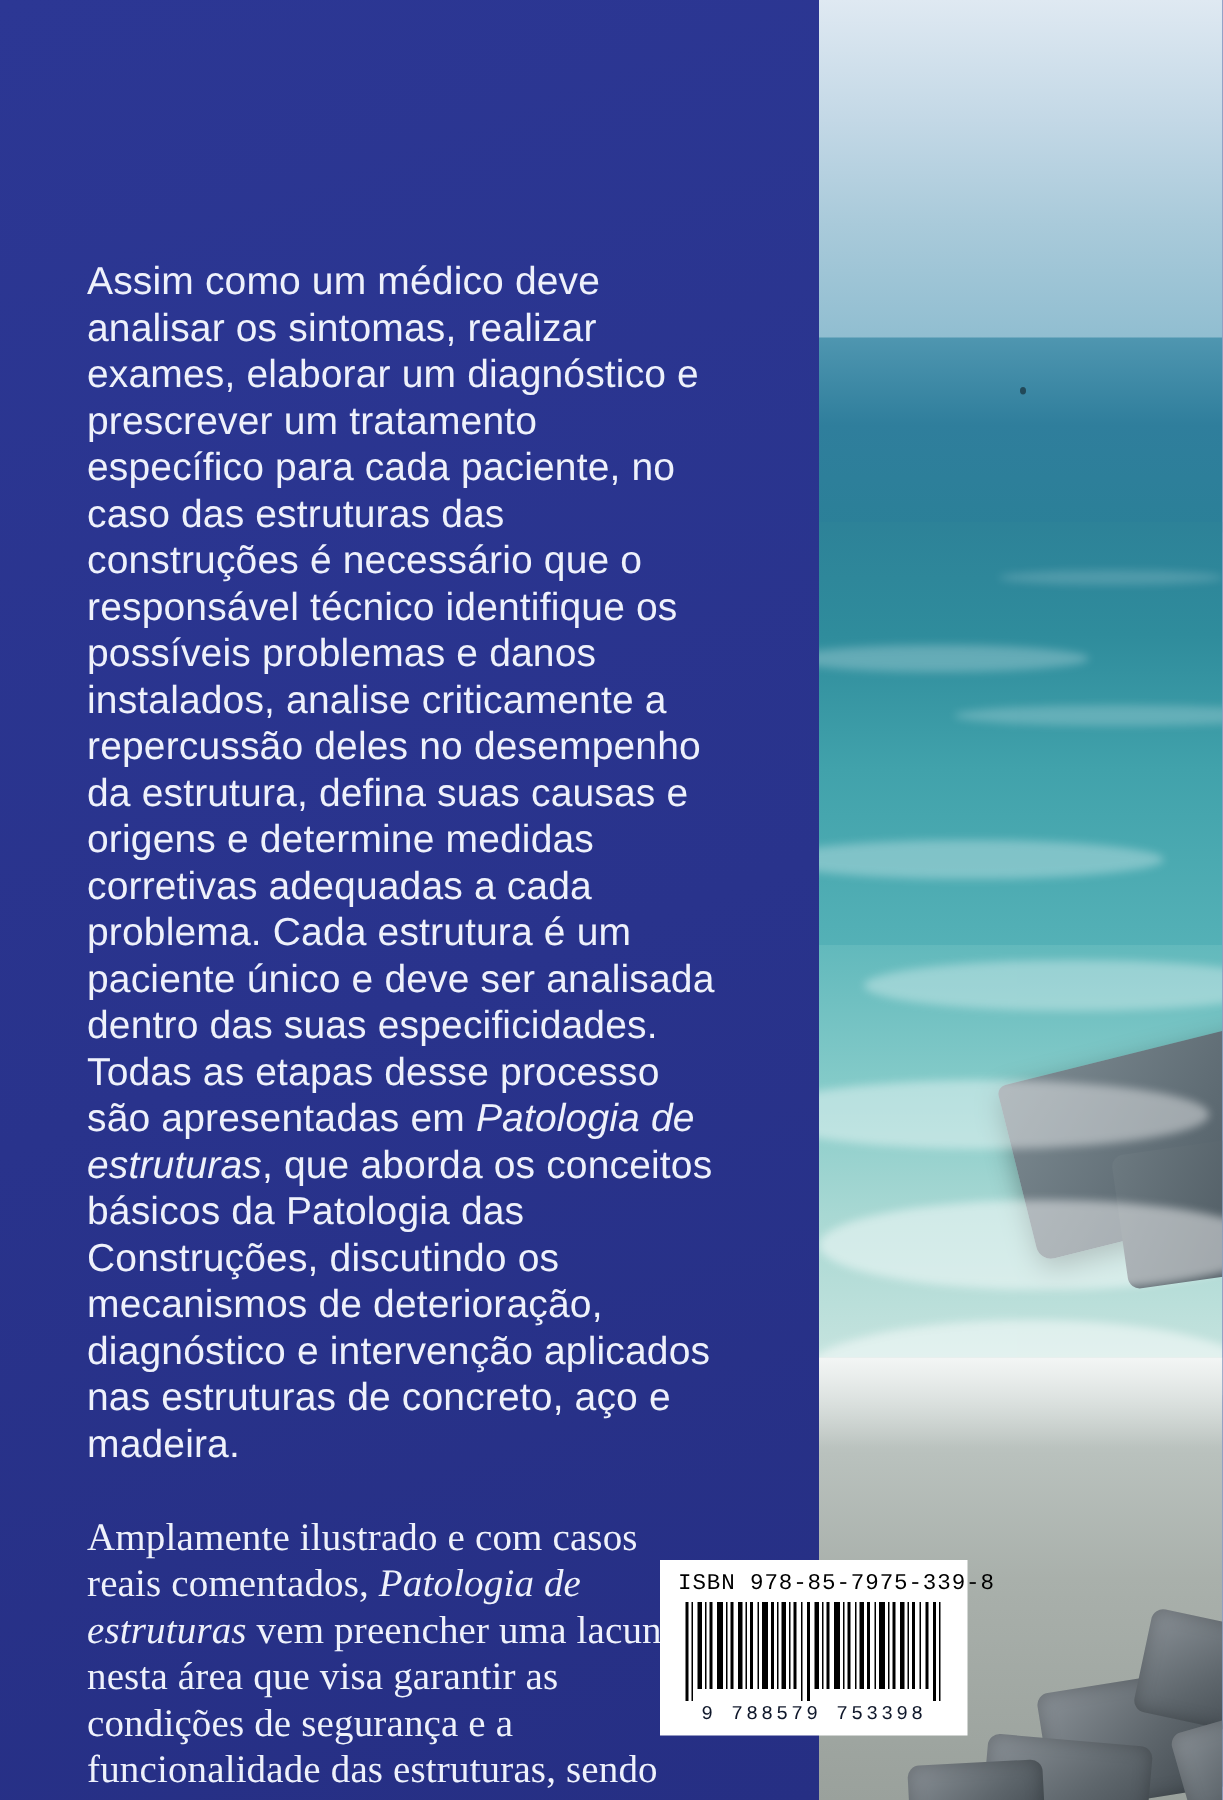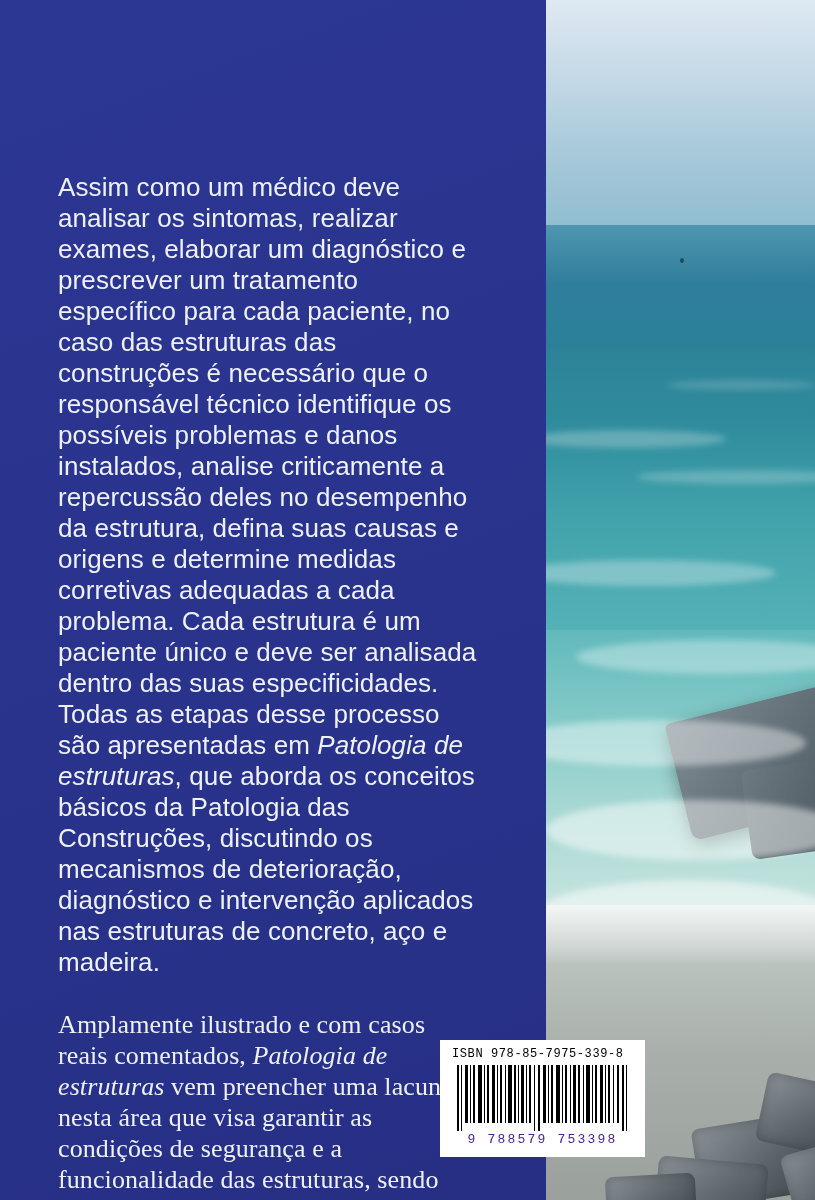--- a/index.html
+++ b/index.html
@@ -150,38 +150,38 @@
     position: absolute;
     left: 440px;
     top: 1040px;
     width: 205px;
     height: 117px;
     background: #ffffff;
     padding: 0;
   }
   .isbn-text {
     font-family: "Liberation Mono", monospace;
-    font-size: 12px;
+    font-size: 15px;
     letter-spacing: 0.6px;
     color: #000;
     padding: 7px 0 4px 12px;
     white-space: nowrap;
   }
   .barcode {
     display: block;
     margin: 0 auto;
     width: 178px;
     height: 66px;
   }
   .barcode-number {
     font-family: "Liberation Mono", monospace;
     font-size: 13px;
     letter-spacing: 2.2px;
     text-align: center;
-    color: #4c1d95;
+    color: #0f172a;
     margin-top: 1px;
   }
 </style>
 </head>
 <body>
 
 <div class="page">
 
   <div class="blue-panel">
     <div class="blurb">

